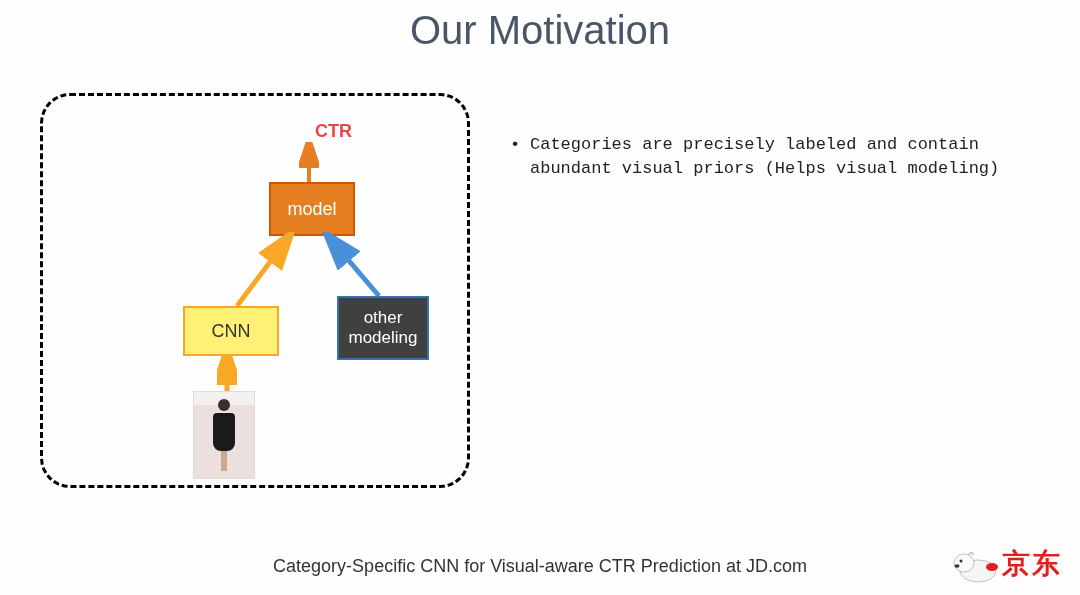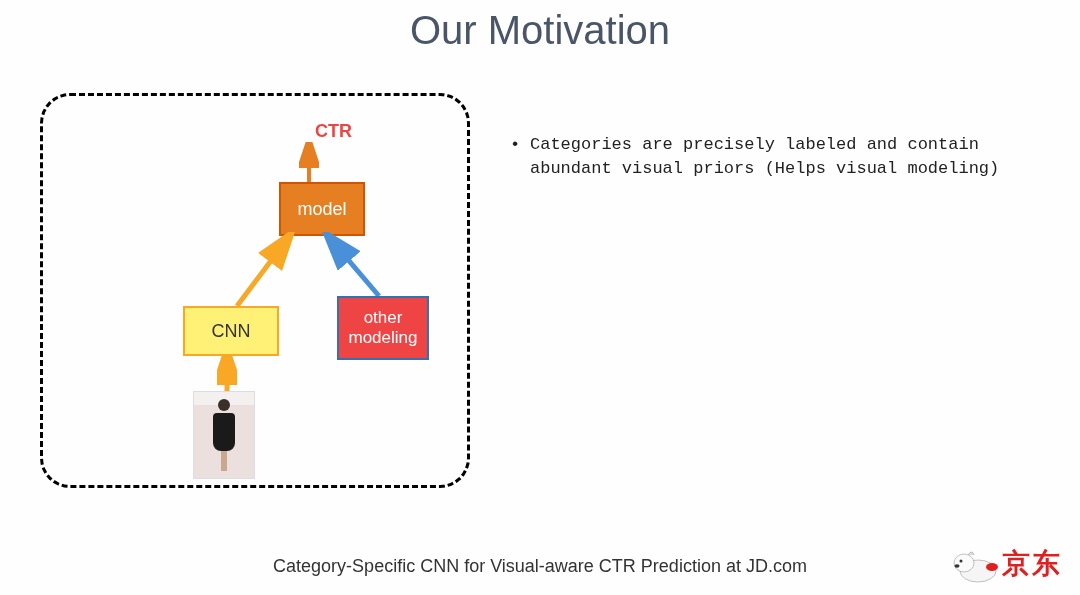--- a/index.html
+++ b/index.html
@@ -42,21 +42,21 @@
       top: 25px;
       left: 248px;
       color: #ef4444;
       font-weight: bold;
       font-size: 18px;
       margin-left: 24px;
     }
     .model-box {
       position: absolute;
       top: 86px;
-      left: 236px;
+      left: 226px;
       width: 86px;
       height: 54px;
       background: #e67e22;
       border: 2px solid #d35400;
       display: flex;
       align-items: center;
       justify-content: center;
       color: #fff;
       font-size: 18px;
     }
@@ -73,21 +73,21 @@
       justify-content: center;
       color: #333;
       font-size: 18px;
     }
     .other-box {
       position: absolute;
       top: 200px;
       left: 294px;
       width: 92px;
       height: 64px;
-      background: #ef4444;
+      background: #404040;
       border: 2px solid #3570b0;
       display: flex;
       flex-direction: column;
       align-items: center;
       justify-content: center;
       color: #fff;
       font-size: 17px;
       line-height: 1.2;
       text-align: center;
     }

